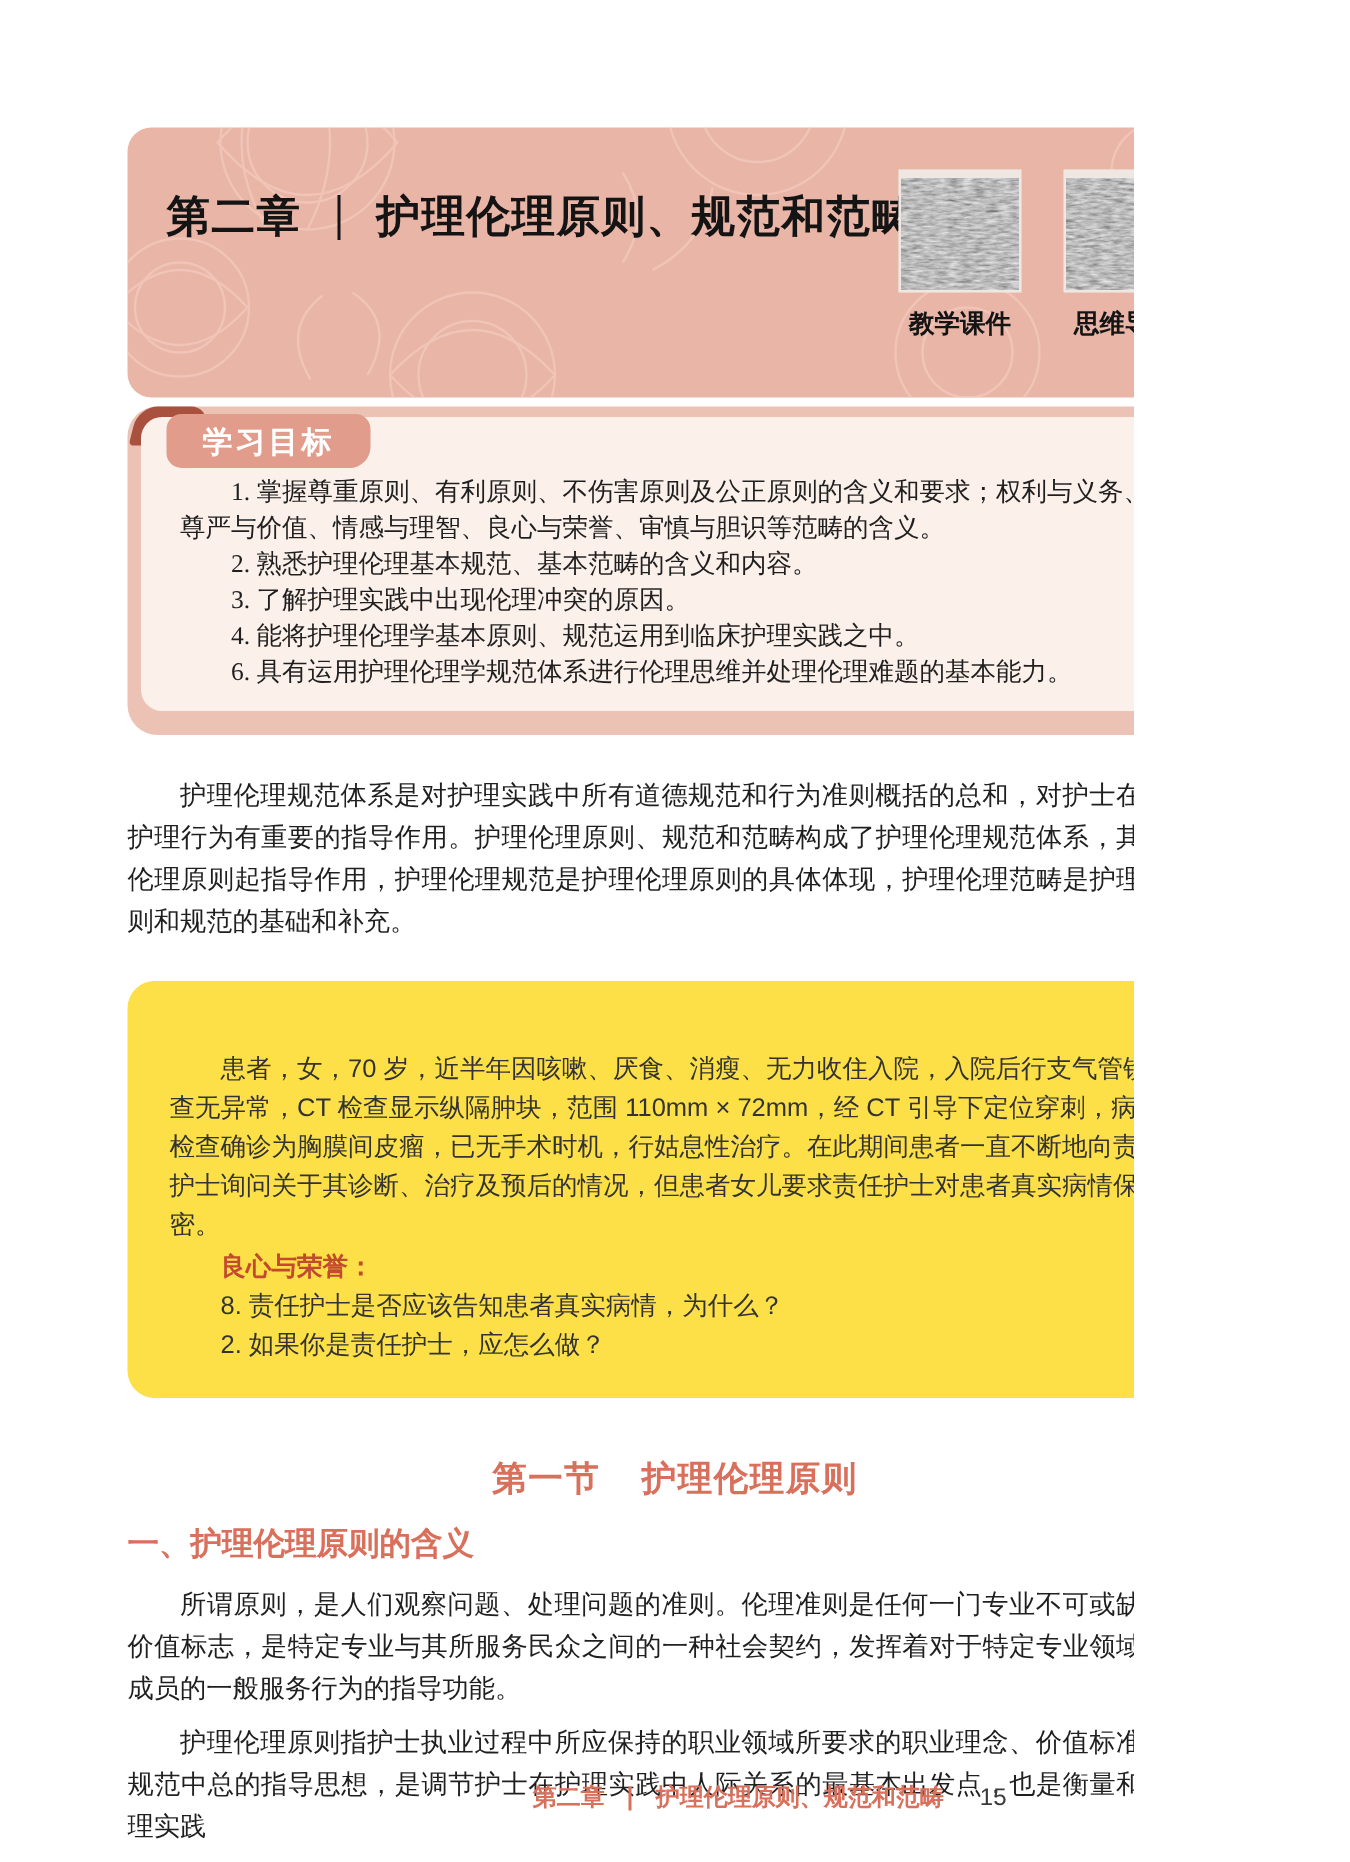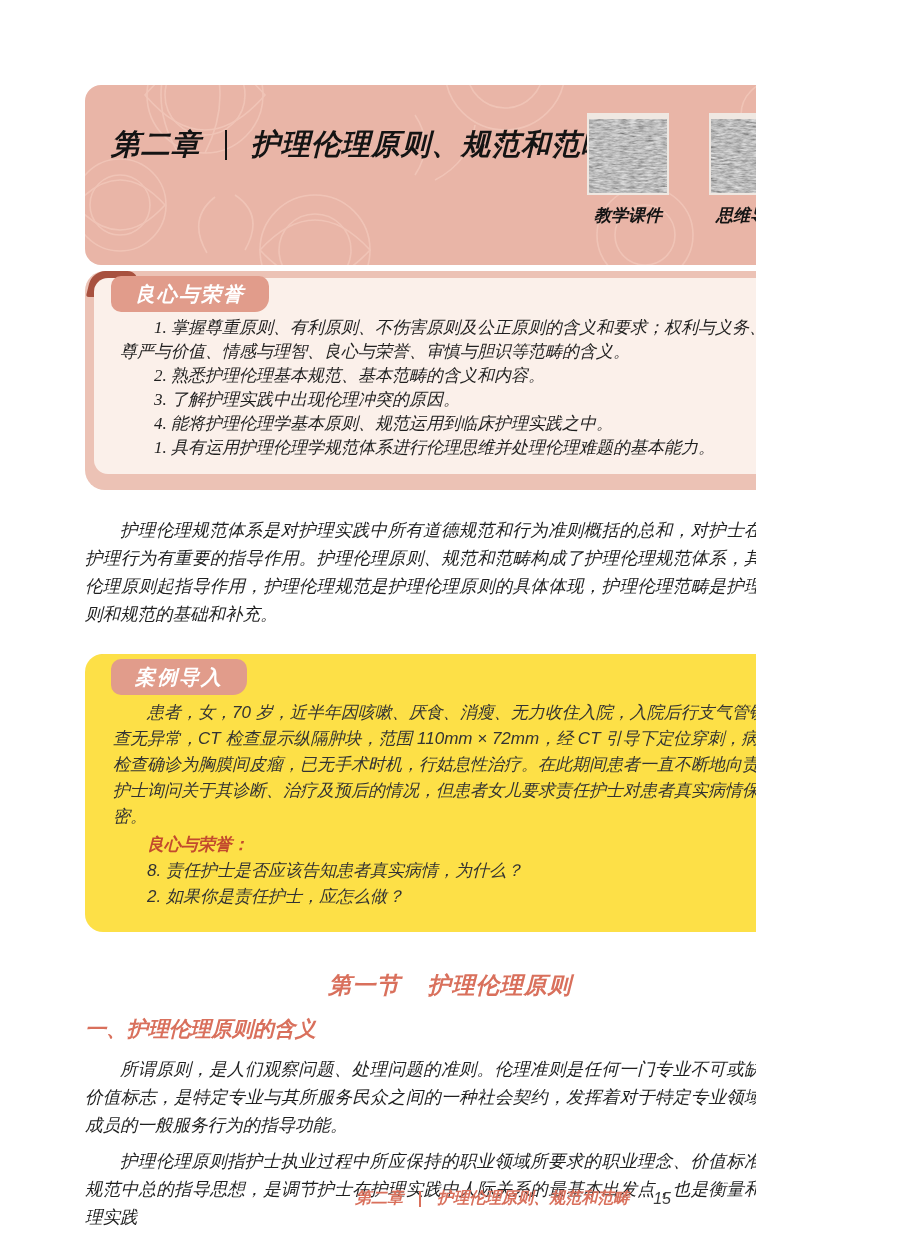--- a/index.html
+++ b/index.html
@@ -5,21 +5,20 @@
   * { margin: 0; padding: 0; box-sizing: border-box; }
   html, body { background: #ffffff; }
   .page {
     position: relative;
     width: 756px;
     height: 1241px;
     background: #ffffff;
     overflow: hidden;
     font-family: "Liberation Serif", "DejaVu Serif", serif;
     color: #1f1f1f;
-    font-style: italic;
   }
   .content {
     position: absolute;
     left: 85px;
     top: 85px;
     width: 730px;
   }
 
   
   .banner {
@@ -46,21 +45,21 @@
   .banner-divider {
     width: 2px;
     height: 30px;
     background: #141414;
   }
   .qr-group {
     position: absolute;
     right: 24px;
     top: 28px;
     display: flex;
-    gap: 40px;
+    gap: 28px;
   }
   .qr-item { width: 82px; text-align: center; }
   .qr-img {
     width: 82px; height: 82px;
     background: #ede4de;
     display: block;
   }
   .qr-label {
     margin-top: 9px;
     font-family: "Liberation Sans", "DejaVu Sans", sans-serif;
@@ -263,35 +262,34 @@
             <rect width="82" height="82" fill="#efe8e2"></rect>
             <rect x="2" y="6" width="78" height="74" filter="url(#qrnoise2)"></rect>
           </svg>
           <div class="qr-label">思维导图</div>
         </div>
       </div>
     </header>
 
     <section class="callout lo-outer">
       <span class="fold"></span>
-      <span class="tab">良心与荣誉</span>
+      <span class="tab">学习目标</span>
       <div class="lo-panel">
         <p class="lo-item">1. 掌握尊重原则、有利原则、不伤害原则及公正原则的含义和要求；权利与义务、尊严与价值、情感与理智、良心与荣誉、审慎与胆识等范畴的含义。</p>
         <p class="lo-item">2. 熟悉护理伦理基本规范、基本范畴的含义和内容。</p>
         <p class="lo-item">3. 了解护理实践中出现伦理冲突的原因。</p>
         <p class="lo-item">4. 能将护理伦理学基本原则、规范运用到临床护理实践之中。</p>
-        <p class="lo-item">1. 具有运用护理伦理学规范体系进行伦理思维并处理伦理难题的基本能力。</p>
+        <p class="lo-item">6. 具有运用护理伦理学规范体系进行伦理思维并处理伦理难题的基本能力。</p>
       </div>
     </section>
 
     <p class="intro-para">护理伦理规范体系是对护理实践中所有道德规范和行为准则概括的总和，对护士在临床的护理行为有重要的指导作用。护理伦理原则、规范和范畴构成了护理伦理规范体系，其中护理伦理原则起指导作用，护理伦理规范是护理伦理原则的具体体现，护理伦理范畴是护理伦理原则和规范的基础和补充。</p>
 
     <section class="callout case-callout">
       <span class="fold"></span>
-      <span class="tab">案例导入</span>
       <div class="case-panel">
         <p class="case-body">患者，女，70 岁，近半年因咳嗽、厌食、消瘦、无力收住入院，入院后行支气管镜检查无异常，CT 检查显示纵隔肿块，范围 110mm × 72mm，经 CT 引导下定位穿刺，病理检查确诊为胸膜间皮瘤，已无手术时机，行姑息性治疗。在此期间患者一直不断地向责任护士询问关于其诊断、治疗及预后的情况，但患者女儿要求责任护士对患者真实病情保密。</p>
         <p class="case-task">良心与荣誉：</p>
         <p class="case-question">8. 责任护士是否应该告知患者真实病情，为什么？</p>
         <p class="case-question">2. 如果你是责任护士，应怎么做？</p>
       </div>
     </section>
 
     <h2 class="section-heading">
       <span>第一节</span><span class="sep"></span><span>护理伦理原则</span>

